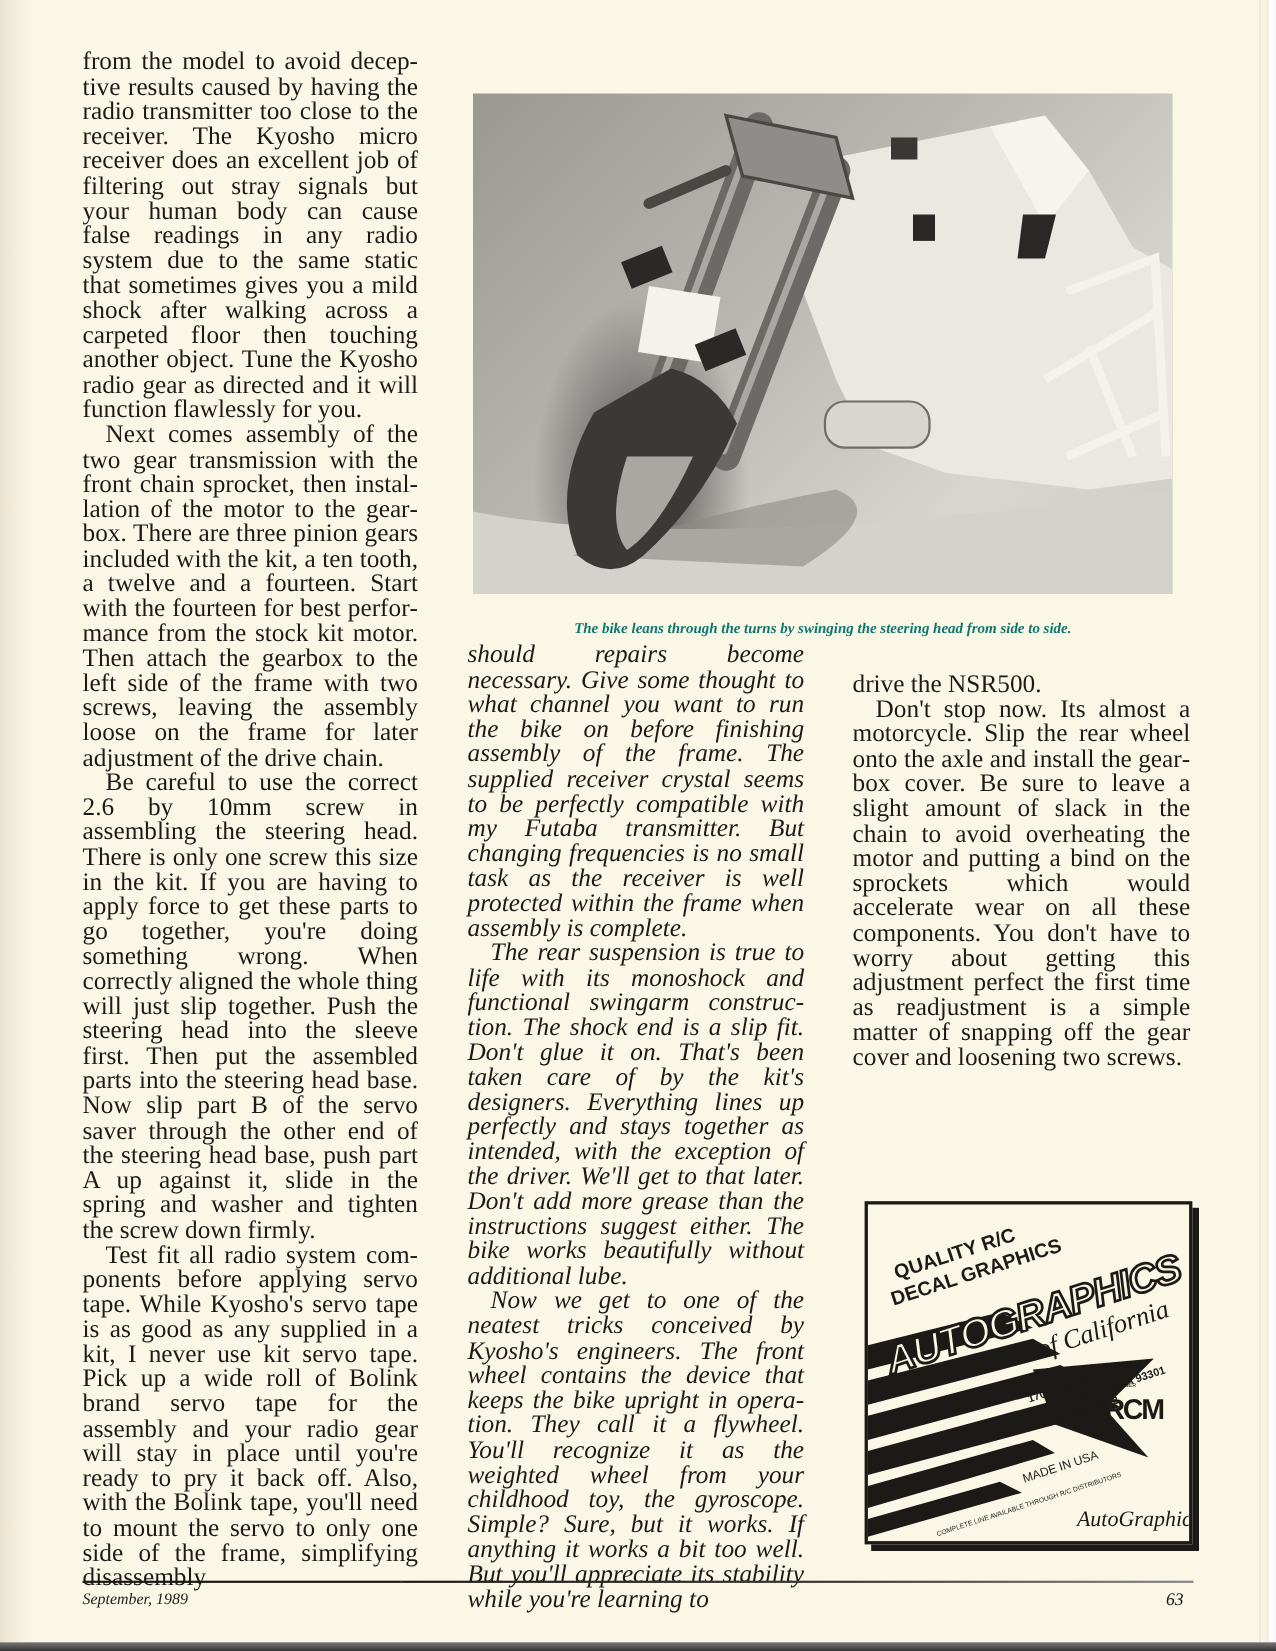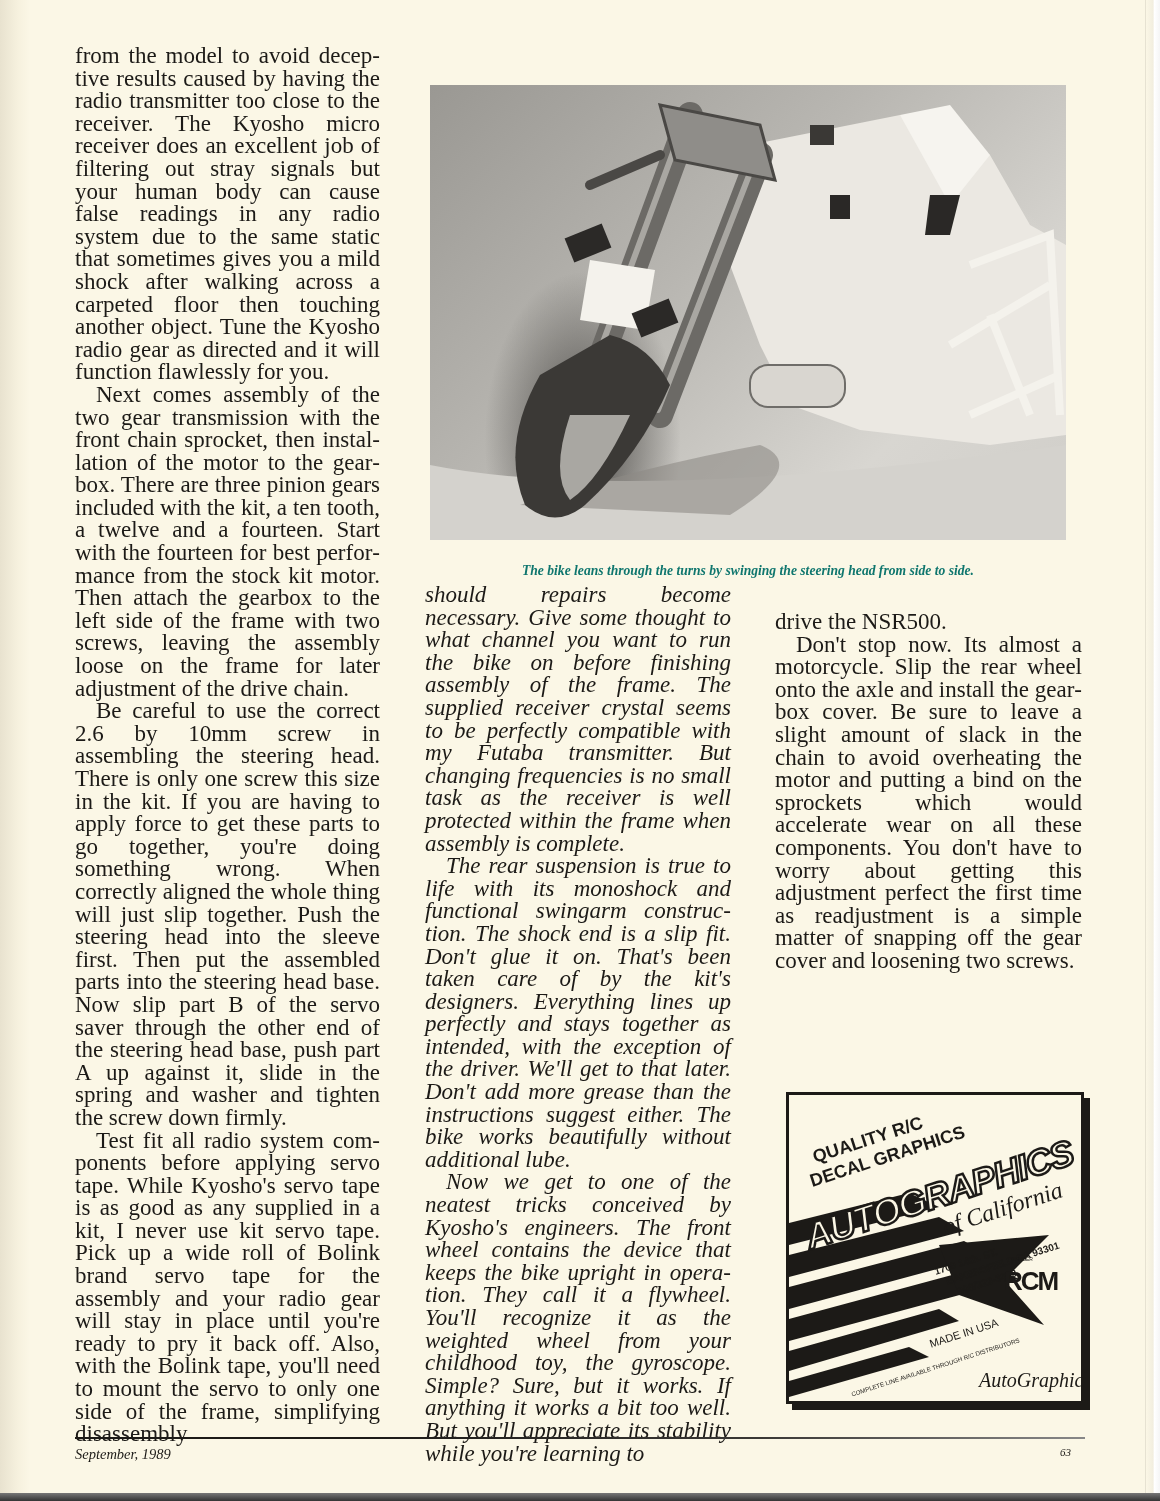--- a/index.html
+++ b/index.html
@@ -63,21 +63,21 @@
 
   .rule-left { position: absolute; left: 75px; top: 1437px; width: 290px; height: 2px; background: #1c1a17; }
   .rule-right { position: absolute; left: 365px; top: 1437px; width: 720px; height: 2px;
     background: linear-gradient(to right, #1c1a17 0%, #3a3835 55%, #888 100%); }
   .footer-date {
     position: absolute; left: 75px; top: 1446px;
     font-size: 14.5px; font-style: italic;
   }
   .footer-page {
     position: absolute; left: 1060px; top: 1446px;
-    font-size: 11px; font-style: italic;
+    font-size: 16px; font-style: italic;
   }
 </style>
 </head>
 <body>
 
 <div class="page-edge-left"></div>
 <div class="page-edge-right"></div>
 
 <div class="col" id="col1">
   <p class="first">from the model to avoid decep­tive results caused by having the radio transmitter too close to the receiver. The Kyosho micro receiver does an excellent job of filtering out stray signals but your human body can cause false readings in any radio system due to the same static that sometimes gives you a mild shock after walking across a carpeted floor then touching another object. Tune the Kyosho radio gear as directed and it will function flawlessly for you.</p>

